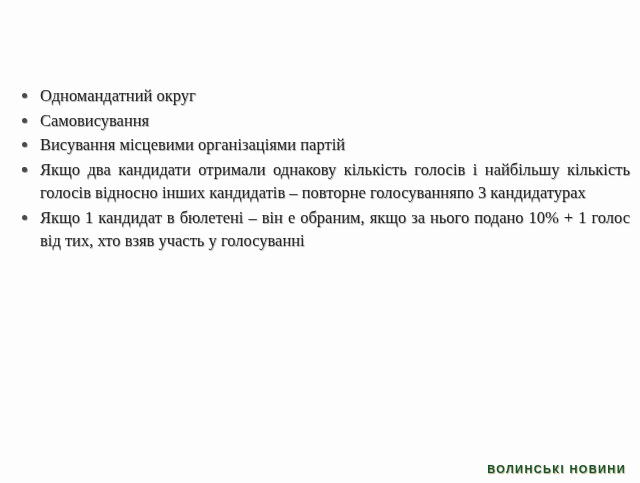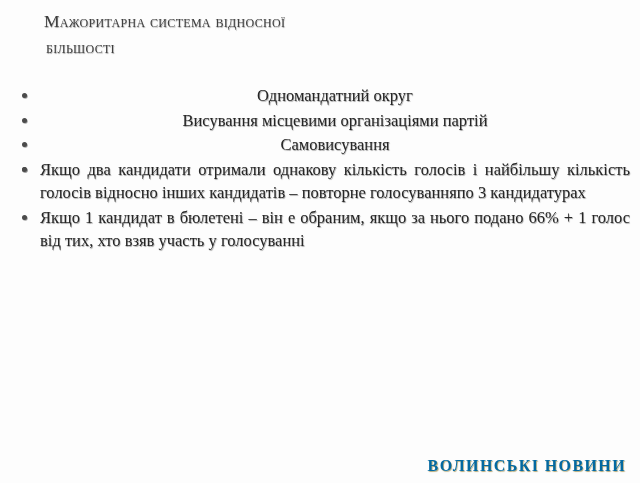--- a/index.html
+++ b/index.html
@@ -58,74 +58,70 @@
     position: absolute;
     left: 8px;
     top: 9px;
     width: 5px;
     height: 5px;
     border-radius: 50%;
     background: #4b4b4b;
     box-shadow: 0.7px 0.7px 0.6px rgba(150,150,150,0.9);
   }
   .bullet.nojust {
-    text-align: center;
+    text-align: left;
   }
   .watermark {
     position: absolute;
     right: 14px;
     bottom: 8px;
-    font-family: Liberation Serif, serif;
-    font-size: 16px;
+    font-family: Liberation Sans, sans-serif;
+    font-size: 11px;
     font-weight: bold;
     letter-spacing: 1.4px;
-    color: #0369a1;
+    color: #14532d;
     text-transform: uppercase;
     text-shadow: 0.8px 0.8px 0.8px rgba(140,120,40,0.6);
   }
 </style>
 </head>
 <body>
 
 <div class="slide">
 
-  <div class="slide-title">
-    <span>Мажоритарна система відносної</span>
-    <span class="line2">більшості</span>
-  </div>
 
   <div class="bullets">
 
     <div class="bullet nojust">
       <span class="dot"></span>
       <span>Одномандатний округ</span>
     </div>
 
     <div class="bullet nojust">
       <span class="dot"></span>
-      <span>Висування місцевими організаціями партій</span>
+      <span>Самовисування</span>
     </div>
 
     <div class="bullet nojust">
       <span class="dot"></span>
-      <span>Самовисування</span>
+      <span>Висування місцевими організаціями партій</span>
     </div>
 
     <div class="bullet">
       <span class="dot"></span>
     </div>
 
     <div class="bullet">
       <span class="dot"></span>
       <span>Якщо два кандидати отримали однакову кількість голосів і найбільшу кількість голосів відносно інших кандидатів – повторне голосуванняпо 3 кандидатурах</span>
     </div>
 
     <div class="bullet">
       <span class="dot"></span>
-      <span>Якщо 1 кандидат в бюлетені – він е обраним, якщо за нього подано 66% + 1 голос від тих, хто взяв участь у голосуванні</span>
+      <span>Якщо 1 кандидат в бюлетені – він е обраним, якщо за нього подано 10% + 1 голос від тих, хто взяв участь у голосуванні</span>
     </div>
 
 
   </div>
 
   <div class="watermark">Волинські новини</div>
 
 </div>
 
 </body></html>

